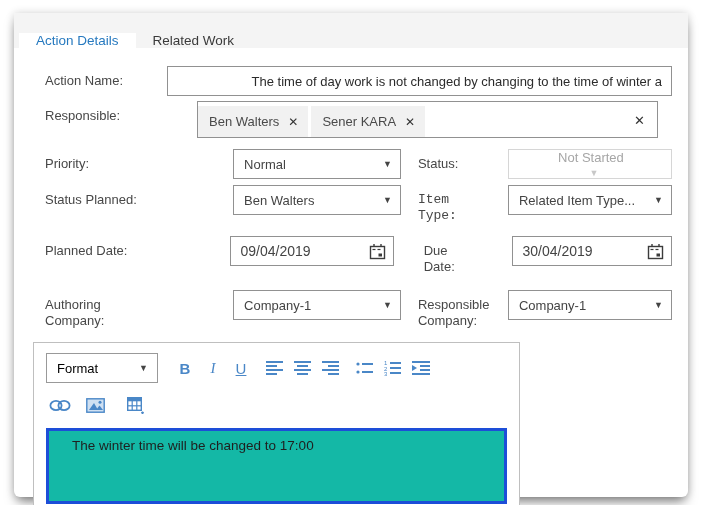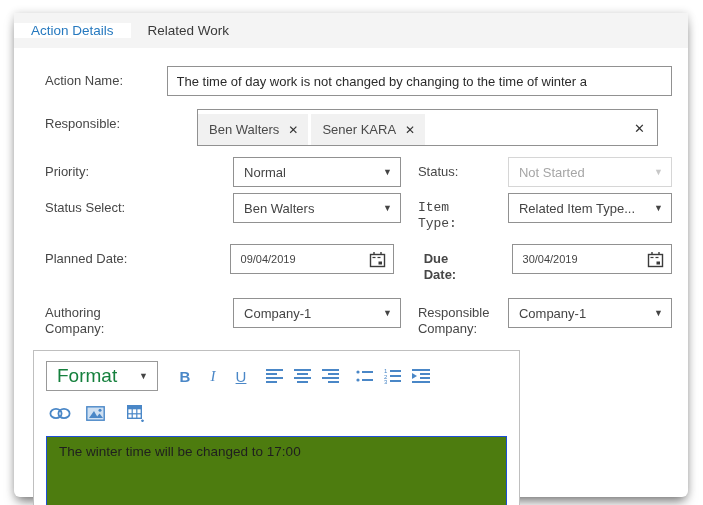--- a/index.html
+++ b/index.html
@@ -9,96 +9,96 @@
     font-family:"Liberation Sans","DejaVu Sans",sans-serif;
     color:#444;
   }
   .panel {
     position:absolute; left:14px; top:13px; width:674px; height:484px;
     background:#fff; border-radius:2px 2px 6px 6px;
     box-shadow:0 7px 12px -3px rgba(0,0,0,.5), 0 0 9px rgba(0,0,0,.16);
   }
   
   .tabbar {
-    height:35px; background:#f4f4f4; display:flex; align-items:center;
-    border-radius:2px 2px 0 0;
+    height:35px; background:#f4f4f4; display:flex; align-items:flex-end;
+    padding-left:5px; border-radius:2px 2px 0 0;
   }
   .tab {
     display:flex; align-items:center; padding:0 17px;
     font-size:13.5px; color:#3a3a3a; cursor:pointer; white-space:nowrap;
   }
   .tab.active { background:#fff; color:#2679bf; }
   
   .formarea { padding:18px 16px 0 31px; }
   .row { display:flex; align-items:flex-start; }
   .lab { font-size:13px; color:#474747; padding-top:7px; line-height:16px; white-space:pre-line; }
   .lab1 { width:152px; }
   .lab2 { width:95px; margin-left:0; }
   .fld1 { width:176px;margin-left:44px; }
   .fld2 { width:172px; }
   .wide { width:461px; }
   input.text {
     width:100%; height:30px; border:1px solid #919191; background:#fff;
-    font-family:inherit; font-size:13px; color:#2b2b2b; padding:0 9px; outline:none;
+    font-family:inherit; font-size:13px; color:#2b2b2b; padding:0 9px; outline:none;text-align:right;
   }
   .selectbox {
     height:30px; border:1px solid #919191; background:#fff; display:flex;
     align-items:center; padding:0 8px 0 10px; cursor:pointer;
   }
   .selectbox .val { flex:1; font-size:13px; color:#444; white-space:nowrap; overflow:hidden; }
   .selectbox .caret { font-size:9px; color:#444; margin-left:6px; }
-  .selectbox.disabled { border-color:#d6d6d6; }
+  .selectbox.disabled { border-color:#d6d6d6;flex-direction:column; }
   .selectbox.disabled .val { color:#a6a6a6; }
   .selectbox.disabled .caret { color:#c8c8c8; }
   .datebox {
     height:30px; border:1px solid #919191; background:#fff; display:flex;
     align-items:center; padding:0 7px 0 10px; cursor:text;
   }
-  .datebox .val { flex:1; font-size:11px; color:#444; }
+  .datebox .val { flex:1; font-size:14px; color:#444; }
   .calbtn { display:flex; align-items:center; cursor:pointer; }
   
   .multiselect {
     width:461px; height:37px; border:1px solid #919191; background:#fff;
     display:flex; align-items:flex-end; padding:0 10px 0 0; cursor:text;
   }
   .chips { display:flex; flex:1; align-items:flex-end; height:100%; padding-top:5px; }
   .chip {
     background:#f1f1f1; height:31px; display:flex; align-items:center;
     padding:0 10px 0 11px; margin-right:3px; font-size:13px; color:#4a4a4a; white-space:nowrap;
   }
   .chip .x { margin-left:9px; font-size:12px; font-weight:bold; color:#333; cursor:pointer; }
   .clearx { font-size:13px; font-weight:bold; color:#333; cursor:pointer; padding:0 2px; margin-bottom:9px; }
   
-  .mb5{margin-bottom:13px;} .mb11{margin-bottom:11px;} .mb6{margin-bottom:6px;}
+  .mb5{margin-bottom:5px;} .mb11{margin-bottom:11px;} .mb6{margin-bottom:6px;}
   .mb12{margin-bottom:12px;} .mb15{margin-bottom:15px;} .mb13{margin-bottom:13px;}
   
   .editor {
     width:487px; margin-left:-12px; height:165px;
     border:1px solid #bfbfbf; background:#fff; padding:10px 12px;
   }
   .toolrow { display:flex; align-items:center; }
   .fmtselect {
     width:112px; height:30px; border:1px solid #999; display:flex; align-items:center;
     padding:0 9px 0 10px; margin-right:13px; cursor:pointer;
   }
-  .fmtselect .val { flex:1; font-size:19px; color:#15803d; }
+  .fmtselect .val { flex:1; font-size:13px; color:#000000; }
   .fmtselect .caret { font-size:9px; color:#444; }
   .tbtn {
     width:28px; height:28px; display:flex; align-items:center; justify-content:center;
     cursor:pointer; border-radius:2px; color:#4a87c7; flex:0 0 auto;
   }
   .tbtn.bold { font-size:15px; font-weight:bold; }
   .tbtn.ital { font-size:15px; font-style:italic; font-family:"Liberation Serif","DejaVu Serif",serif; }
   .tbtn.und  { font-size:15px; text-decoration:underline; }
   .gap { width:6px; flex:0 0 auto; }
   .toolrow2 { margin-top:8px; }
   .toolrow2 .tbtn { margin-right:7px; }
   .content {
-    margin-top:9px; height:76px; border:1px solid #1d4ed8; background:#4d7c0f;
-    padding:7px 12px; overflow:hidden; cursor:text;
+    margin-top:9px; height:76px; border:3px solid #1d4ed8; background:#14b8a6;
+    padding:7px 23px; overflow:hidden; cursor:text;
   }
   .content p { font-size:13.5px; color:#1f1f1f; }
   svg { display:block; }
 </style>
 </head>
 <body>
 
 <div class="panel">
 
   <div class="tabbar">
@@ -137,21 +137,21 @@
         <span class="caret">▼</span>
       </div>
       <div class="lab lab2" style="margin-left:17px;">Status:</div>
       <div class="selectbox disabled fld2">
         <span class="val">Not Started</span>
         <span class="caret">▼</span>
       </div>
     </div>
 
     <div class="row mb12">
-      <div class="lab lab1">Status Select:</div>
+      <div class="lab lab1">Status Planned:</div>
       <div class="selectbox fld1">
         <span class="val">Ben Walters</span>
         <span class="caret">▼</span>
       </div>
       <div class="lab lab2" style="margin-left:17px;font-family:Liberation Mono, monospace;">Item
 Type:</div>
       <div class="selectbox fld2">
         <span class="val">Related Item Type...</span>
         <span class="caret">▼</span>
       </div>
@@ -165,21 +165,21 @@
           <svg width="17" height="17" viewBox="0 0 17 17">
             <rect x="1.5" y="3.5" width="14" height="12" fill="none" stroke="#3b3b3b" stroke-width="1.4"></rect>
             <line x1="5" y1="1" x2="5" y2="4" stroke="#3b3b3b" stroke-width="1.4"></line>
             <line x1="12" y1="1" x2="12" y2="4" stroke="#3b3b3b" stroke-width="1.4"></line>
             <line x1="3.5" y1="6.5" x2="6.5" y2="6.5" stroke="#3b3b3b" stroke-width="1.2"></line>
             <line x1="8.5" y1="6.5" x2="11.5" y2="6.5" stroke="#3b3b3b" stroke-width="1.2"></line>
             <rect x="9.5" y="10.5" width="3.5" height="3" fill="#3b3b3b"></rect>
           </svg>
         </span>
       </div>
-      <div class="lab lab2" style="margin-left:30px;font-weight:bold;">Due
+      <div class="lab lab2" style="margin-left:30px;">Due
 Date:</div>
       <div class="datebox fld2">
         <span class="val">30/04/2019</span>
         <span class="calbtn">
           <svg width="17" height="17" viewBox="0 0 17 17">
             <rect x="1.5" y="3.5" width="14" height="12" fill="none" stroke="#3b3b3b" stroke-width="1.4"></rect>
             <line x1="5" y1="1" x2="5" y2="4" stroke="#3b3b3b" stroke-width="1.4"></line>
             <line x1="12" y1="1" x2="12" y2="4" stroke="#3b3b3b" stroke-width="1.4"></line>
             <line x1="3.5" y1="6.5" x2="6.5" y2="6.5" stroke="#3b3b3b" stroke-width="1.2"></line>
             <line x1="8.5" y1="6.5" x2="11.5" y2="6.5" stroke="#3b3b3b" stroke-width="1.2"></line>

